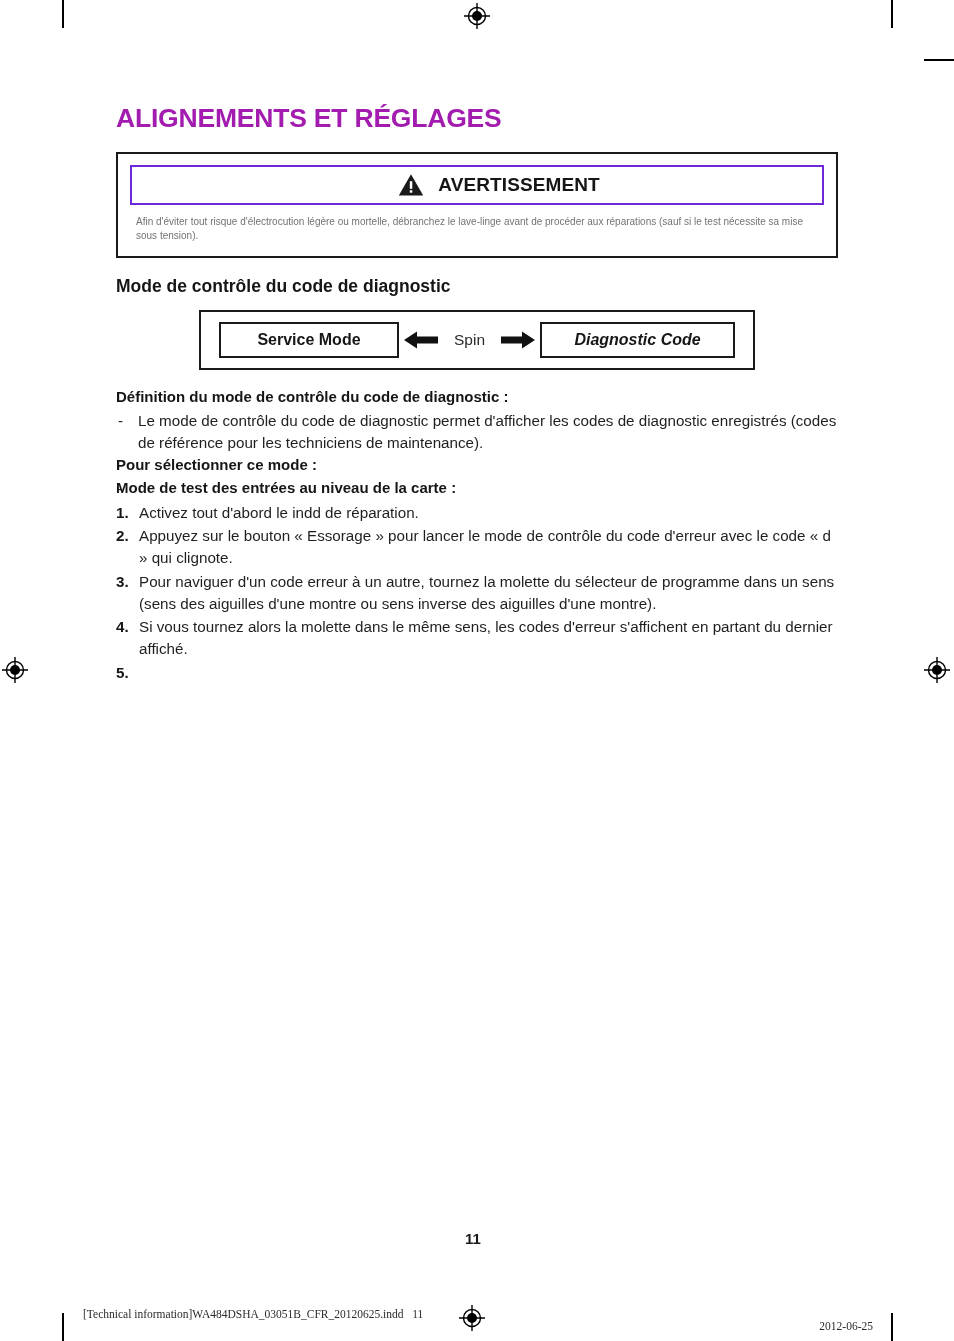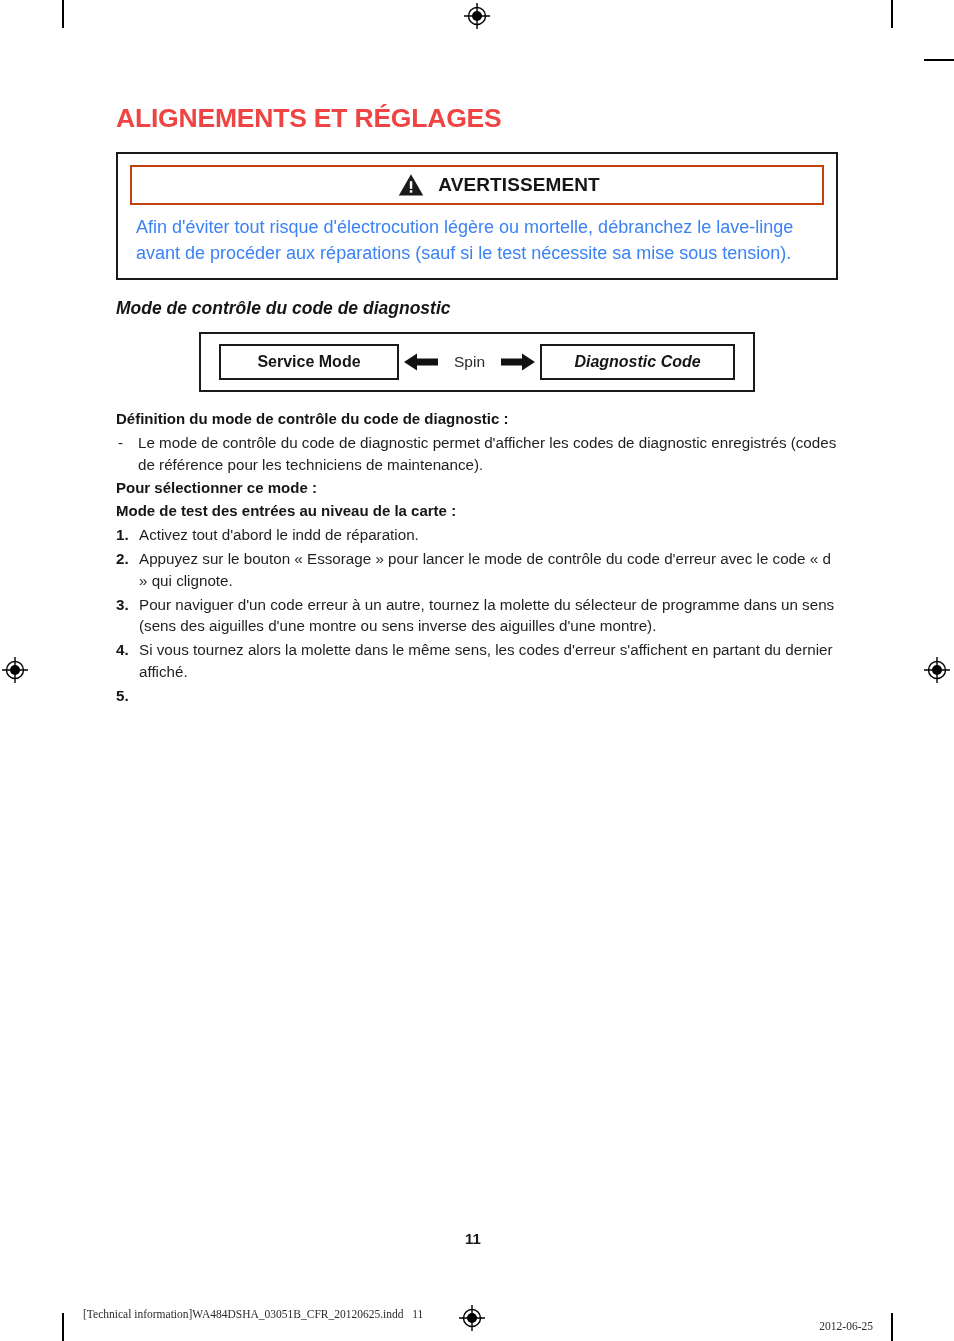--- a/index.html
+++ b/index.html
@@ -44,65 +44,64 @@
     top: 104px;
     width: 722px;
   }
 
   h1.page-title {
     font-size: 26.5px;
     font-weight: bold;
     letter-spacing: -0.2px;
     margin: 0 0 19px 0;
     line-height: 1.1;
-    color: #ef4444;
+    color: #a21caf;
   }
 
   
   .warning-box {
     border: 2px solid #1a1a1a;
     padding: 11px 12px 12px 12px;
     box-sizing: border-box;
     width: 722px;
   }
   .warning-head {
-    border: 2px solid #c2410c;
+    border: 2px solid #6d28d9;
     height: 40px;
     display: flex;
     align-items: center;
     justify-content: center;
     box-sizing: border-box;
     padding-left: 44px;
   }
   .warn-triangle {
     display: inline-block;
     margin-right: 14px;
     line-height: 0;
   }
   .warning-head-label {
     font-size: 19px;
     font-weight: bold;
     letter-spacing: 0.1px;
     color: #161616;
   }
   .warning-body {
     margin-top: 10px;
-    font-size: 18px;
+    font-size: 10px;
     line-height: 1.42;
-    color: #3b82f6;
+    color: #737373;
     padding: 0 4px 0 6px;
   }
 
   
   h2.section-title {
     font-size: 17.5px;
     font-weight: bold;
     margin: 18px 0 0 0;
     color: #161616;
-    font-style: italic;
   }
 
   
   .diagram-wrap {
     margin-top: 13px;
     display: flex;
     justify-content: center;
   }
   .diagram-outer {
     border: 2px solid #1a1a1a;

